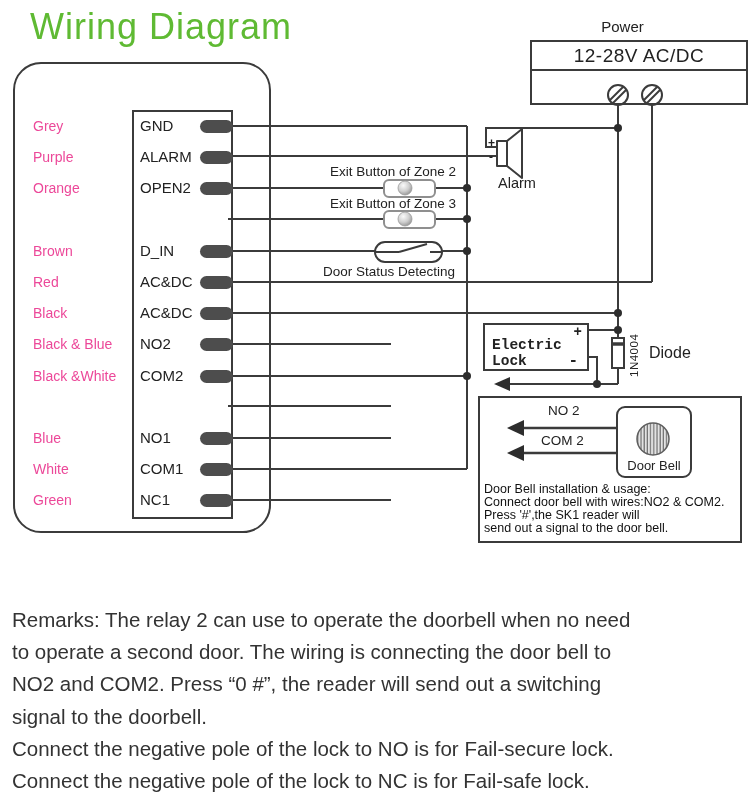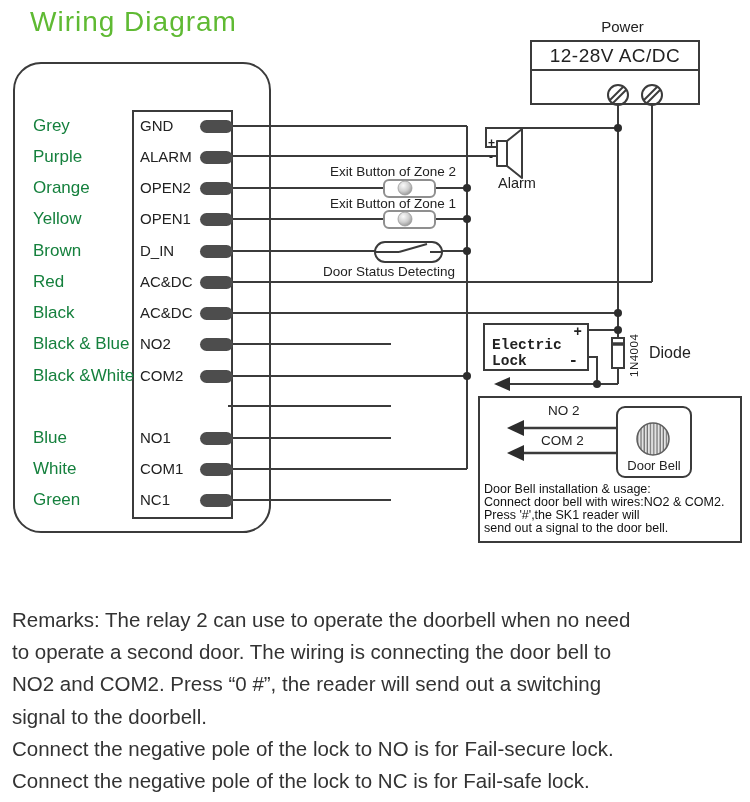--- a/index.html
+++ b/index.html
@@ -1,39 +1,39 @@
 <!DOCTYPE html>
 <html><head>
 <meta charset="utf-8">
 <style>
   html,body{margin:0;padding:0;background:#fff;}
   #stage{
     position:relative;width:750px;height:802px;background:#ffffff;overflow:hidden;
     font-family:"Liberation Sans","DejaVu Sans",sans-serif;color:#2e2e2e;
   }
   .abs{position:absolute;}
-  #title{left:30px;top:6px;font-size:28px;font-weight:300;letter-spacing:1px;color:#5fba33;}
+  #title{left:30px;top:6px;font-size:36px;font-weight:300;letter-spacing:1px;color:#5fba33;}
   
   .box{position:absolute;border:2px solid #3b3b3b;background:transparent;box-sizing:border-box;}
   #device-outline{left:13px;top:62px;width:258px;height:471px;border-radius:28px;}
   #terminal-block{left:132px;top:110px;width:101px;height:409px;}
-  #power-box{left:530px;top:40px;width:170px;height:65px;}
+  #power-box{left:530px;top:40px;width:218px;height:65px;}
   #power-rating{position:absolute;left:0;top:0;width:100%;height:27px;line-height:27px;
     border-bottom:2px solid #3b3b3b;text-align:center;font-size:19px;letter-spacing:.5px;color:#222;}
   #power-label{left:530px;top:18px;width:185px;text-align:center;font-size:15px;color:#222;}
   #lock-box{left:483px;top:323px;width:106px;height:48px;font-family:Liberation Mono, monospace;}
   #lock-label{position:absolute;left:7px;top:12px;font-size:14.5px;font-weight:bold;color:#222;}
   #lock-plus{position:absolute;right:5px;top:-1px;font-size:14px;font-weight:bold;color:#222;}
   #lock-minus{position:absolute;right:9px;bottom:-1px;font-size:16px;font-weight:bold;color:#222;}
   #bell-outer{left:478px;top:396px;width:264px;height:147px;}
   #bell-inner{left:616px;top:406px;width:76px;height:72px;border-radius:9px;}
   #doorbell-label{left:616px;top:458px;width:76px;text-align:center;font-size:13px;color:#222;}
   
   .trow{position:absolute;left:0;width:460px;height:18px;}
-  .clabel{position:absolute;left:33px;top:0;font-size:17px;line-height:18px;color:#15803d;}
+  .clabel{position:absolute;left:33px;top:0;font-size:14px;line-height:18px;color:#ec4899;}
   .tlabel{position:absolute;left:140px;top:0;font-size:15px;line-height:18px;color:#222;}
   .pin{position:absolute;left:200px;top:3px;width:33px;height:13px;border-radius:7px;background:#4d4d4d;}
   
   .dlabel{position:absolute;font-size:13.5px;color:#222;white-space:nowrap;}
   .tiny{position:absolute;font-size:12px;font-weight:bold;color:#222;line-height:10px;}
   #diode-part{left:628px;top:377px;font-size:11.5px;letter-spacing:.5px;color:#222;
     transform:rotate(-90deg);transform-origin:0 0;white-space:nowrap;}
   
   #doorbell-instructions{left:484px;top:483px;width:256px;font-size:12.5px;line-height:12.9px;color:#111;}
   
@@ -153,25 +153,20 @@
   <div class="trow" style="top:148px">
       <span class="clabel">Purple</span>
       <span class="tlabel">ALARM</span>
       <span class="pin"></span>
     </div>
   <div class="trow" style="top:179px">
       <span class="clabel">Orange</span>
       <span class="tlabel">OPEN2</span>
       <span class="pin"></span>
     </div>
-  <div class="trow" style="top:210px">
-      <span class="clabel">Yellow</span>
-      <span class="tlabel">OPEN1</span>
-      <span class="pin"></span>
-    </div>
   <div class="trow" style="top:242px">
       <span class="clabel">Brown</span>
       <span class="tlabel">D_IN</span>
       <span class="pin"></span>
     </div>
   <div class="trow" style="top:273px">
       <span class="clabel">Red</span>
       <span class="tlabel">AC&amp;DC</span>
       <span class="pin"></span>
     </div>
@@ -209,21 +204,21 @@
   <div id="power-label" class="abs">Power</div>
   <div id="power-box" class="box">
     <div id="power-rating">12-28V AC/DC</div>
   </div>
 
   <div class="tiny" style="left:488px;top:138px">+</div>
   <div class="tiny" style="left:489px;top:152px">-</div>
   <div class="dlabel" style="left:498px;top:175px;font-size:14.5px">Alarm</div>
 
   <div class="dlabel" style="left:330px;top:164px">Exit Button of Zone 2</div>
-  <div class="dlabel" style="left:330px;top:196px">Exit Button of Zone 1</div>
+  <div class="dlabel" style="left:330px;top:196px">Exit Button of Zone 3</div>
   <div class="dlabel" style="left:323px;top:264px">Door Status Detecting</div>
 
   <div id="lock-box" class="box">
     <span id="lock-label">Electric Lock</span>
     <span id="lock-plus">+</span>
     <span id="lock-minus">-</span>
   </div>
 
   <div id="diode-part" class="abs">1N4004</div>
   <div class="dlabel" style="left:649px;top:344px;font-size:16px">Diode</div>

